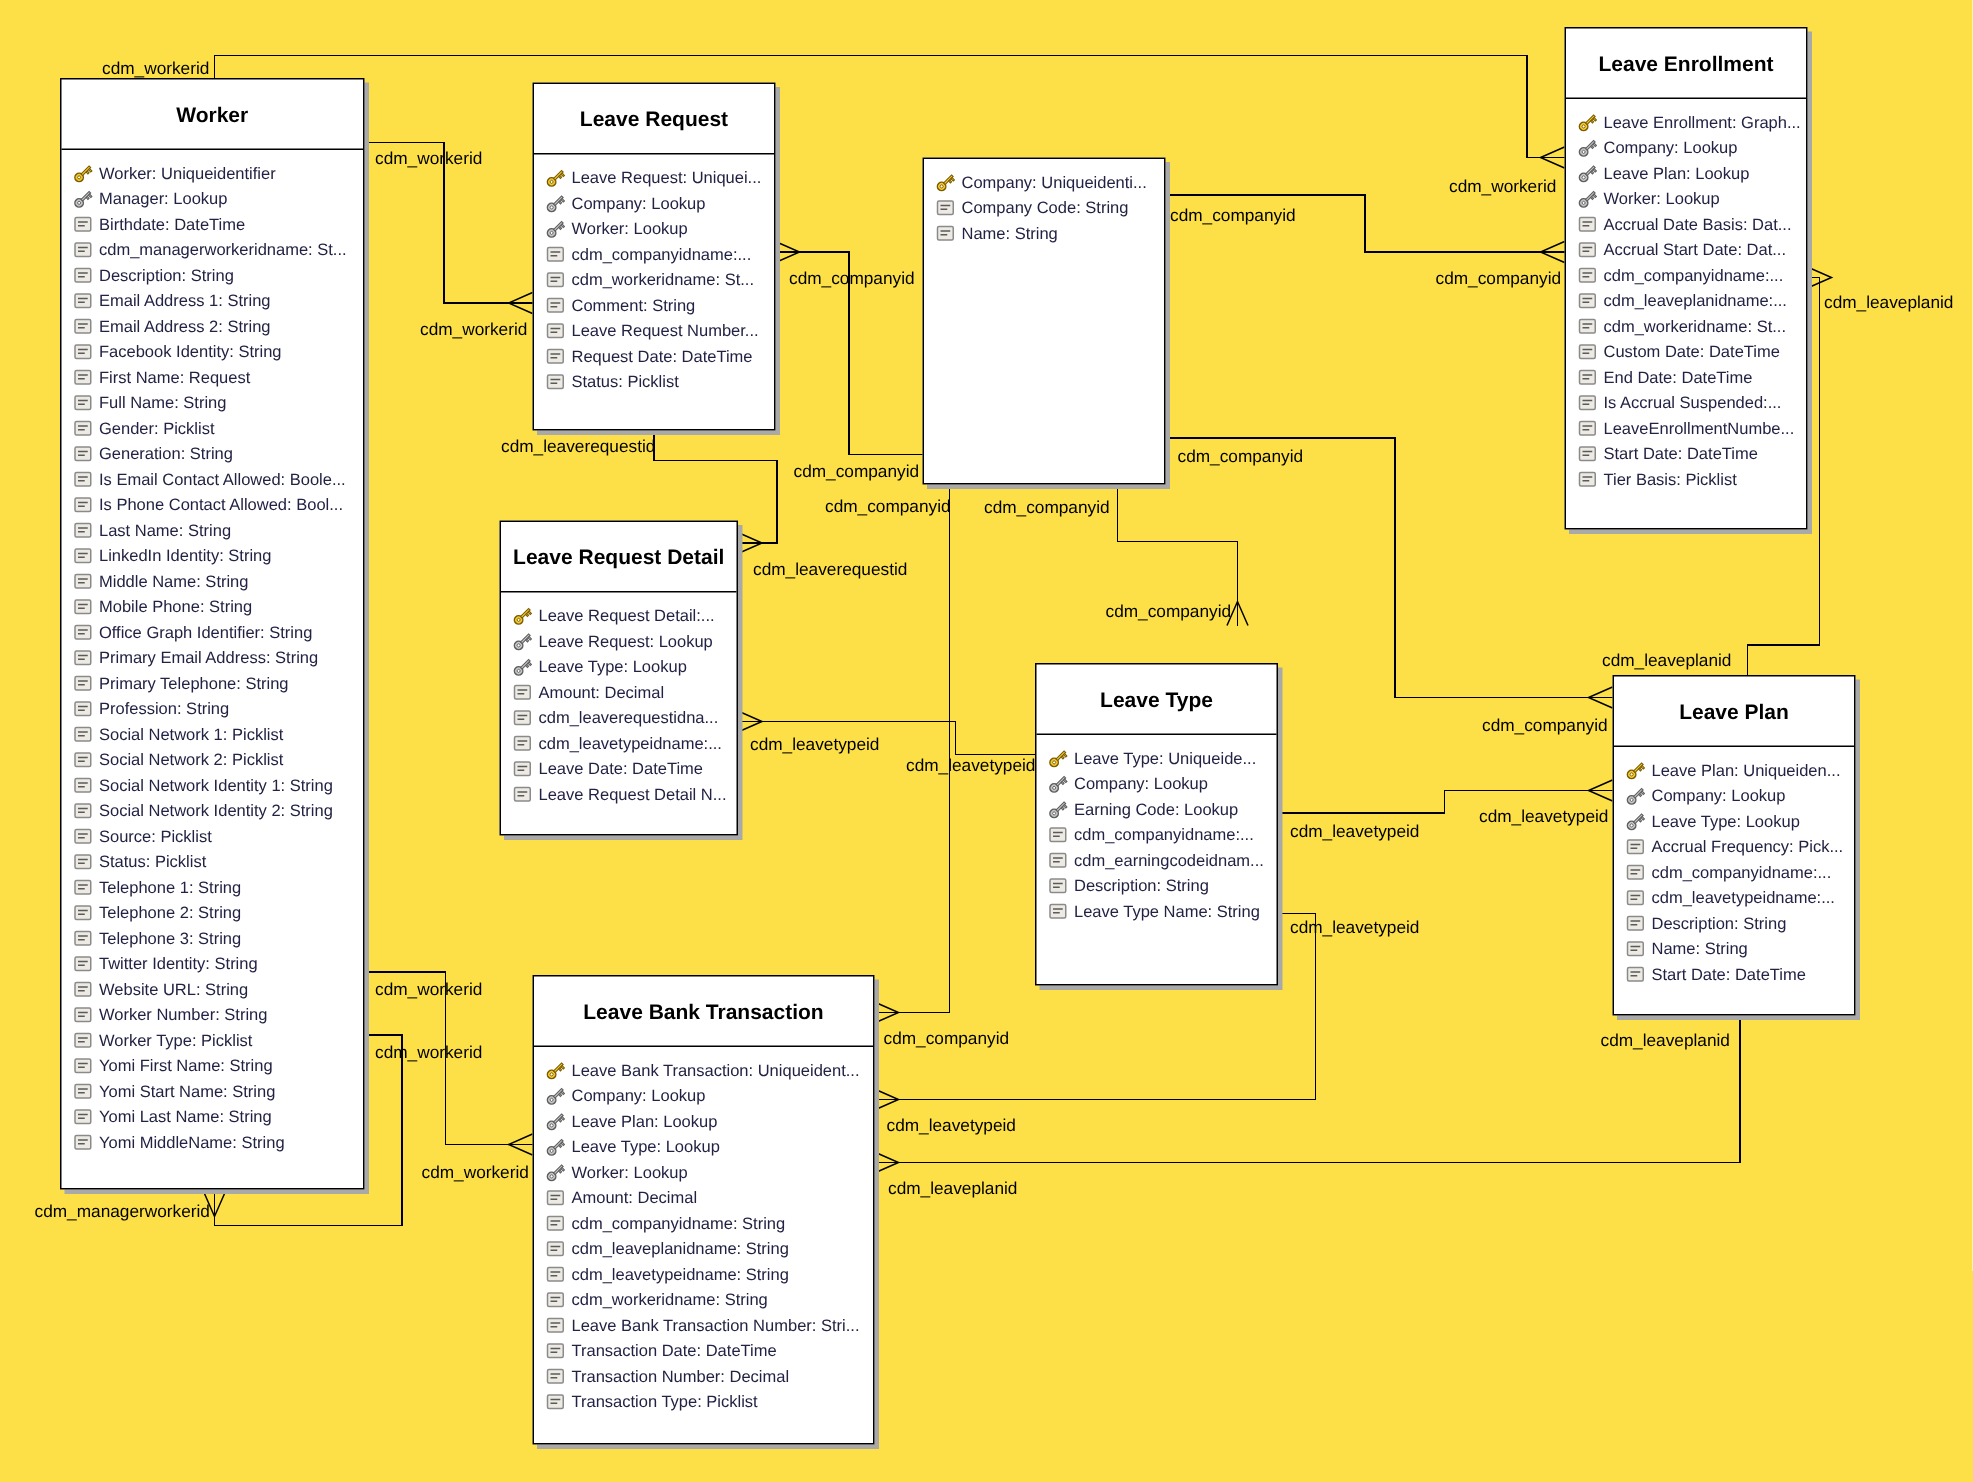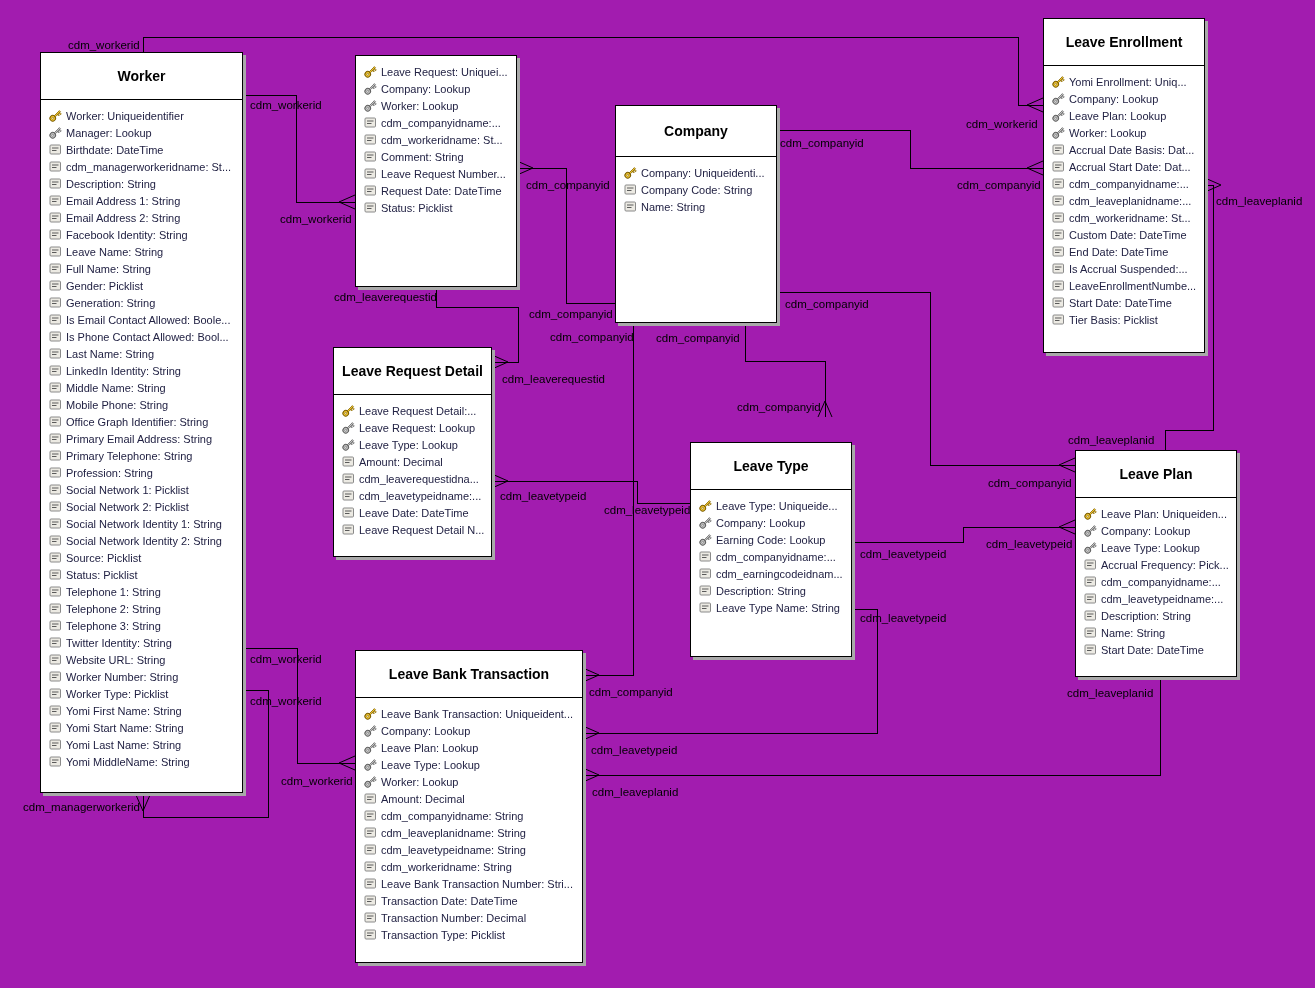--- a/index.html
+++ b/index.html
@@ -1,16 +1,16 @@
 <!DOCTYPE html>
 <html><head>
 <meta charset="utf-8">
 <style>
   html,body{margin:0;padding:0;background:#ffffff;}
-  #canvas{position:relative;width:1315px;height:988px;background:#a21caf;overflow:hidden;
+  #canvas{position:relative;width:1315px;height:988px;background:#fde047;overflow:hidden;
           font-family:"Liberation Sans",sans-serif;}
   svg.wires{position:absolute;left:0;top:0;}
   .wire{fill:none;stroke:#000000;stroke-width:1;shape-rendering:crispEdges;}
   .chev{fill:none;stroke:#000000;stroke-width:1;}
   .conn-label{font-size:11.5px;fill:#000000;font-family:"Liberation Sans",sans-serif;}
   .entity{position:absolute;background:#ffffff;border:1px solid #000000;
           box-shadow:3px 3px 0 #a9a9a9;box-sizing:border-box;}
   .entity-header{display:flex;align-items:center;justify-content:center;
           border-bottom:1px solid #000000;font-weight:bold;font-size:14px;color:#000000;
           white-space:nowrap;overflow:hidden;}
@@ -178,21 +178,21 @@
           <span class="flabel">Facebook Identity: String</span>
         </div>
         <div class="field-row">
           <span class="ficon">
             <svg width="15" height="15" viewBox="0 0 15 15">
               <rect x="2" y="3" width="10.5" height="9" rx="1" fill="#eceae3" stroke="#8a8a8a" stroke-width="1"></rect>
               <line x1="4" y1="6" x2="10.5" y2="6" stroke="#5a5a5a" stroke-width="1"></line>
               <line x1="4" y1="8.5" x2="8.5" y2="8.5" stroke="#5a5a5a" stroke-width="1"></line>
             </svg>
           </span>
-          <span class="flabel">Leave Name: String</span>
+          <span class="flabel">First Name: Request</span>
         </div>
         <div class="field-row">
           <span class="ficon">
             <svg width="15" height="15" viewBox="0 0 15 15">
               <rect x="2" y="3" width="10.5" height="9" rx="1" fill="#eceae3" stroke="#8a8a8a" stroke-width="1"></rect>
               <line x1="4" y1="6" x2="10.5" y2="6" stroke="#5a5a5a" stroke-width="1"></line>
               <line x1="4" y1="8.5" x2="8.5" y2="8.5" stroke="#5a5a5a" stroke-width="1"></line>
             </svg>
           </span>
           <span class="flabel">Full Name: String</span>
@@ -483,20 +483,21 @@
               <rect x="2" y="3" width="10.5" height="9" rx="1" fill="#eceae3" stroke="#8a8a8a" stroke-width="1"></rect>
               <line x1="4" y1="6" x2="10.5" y2="6" stroke="#5a5a5a" stroke-width="1"></line>
               <line x1="4" y1="8.5" x2="8.5" y2="8.5" stroke="#5a5a5a" stroke-width="1"></line>
             </svg>
           </span>
           <span class="flabel">Yomi MiddleName: String</span>
         </div>
       </div>
     </div>
     <div class="entity" style="left: 355px; top: 55px; width: 162px; height: 232px;">
+      <div class="entity-header" style="height: 46px;">Leave Request</div>
       <div class="entity-body">
         <div class="field-row">
           <span class="ficon">
             <svg width="15" height="15" viewBox="0 0 15 15">
               <g transform="rotate(-45 7.5 7.5)">
                 <circle cx="3.6" cy="7.5" r="2.8" fill="#f5c931" stroke="#7a5c00" stroke-width="1"></circle>
                 <circle cx="3.6" cy="7.5" r="1" fill="#fffef0" stroke="#7a5c00" stroke-width="0.6"></circle>
                 <rect x="6.1" y="6.8" width="7.6" height="1.5" fill="#f5c931" stroke="#7a5c00" stroke-width="0.7"></rect>
                 <rect x="9.4" y="8.3" width="1.1" height="1.7" fill="#f5c931" stroke="#7a5c00" stroke-width="0.7"></rect>
                 <rect x="11.6" y="8.3" width="1.1" height="2.2" fill="#f5c931" stroke="#7a5c00" stroke-width="0.7"></rect>
@@ -589,21 +590,20 @@
               <rect x="2" y="3" width="10.5" height="9" rx="1" fill="#eceae3" stroke="#8a8a8a" stroke-width="1"></rect>
               <line x1="4" y1="6" x2="10.5" y2="6" stroke="#5a5a5a" stroke-width="1"></line>
               <line x1="4" y1="8.5" x2="8.5" y2="8.5" stroke="#5a5a5a" stroke-width="1"></line>
             </svg>
           </span>
           <span class="flabel">Status: Picklist</span>
         </div>
       </div>
     </div>
     <div class="entity" style="left: 615px; top: 105px; width: 162px; height: 218px;">
-      <div class="entity-header" style="height: 50px;">Company</div>
       <div class="entity-body">
         <div class="field-row">
           <span class="ficon">
             <svg width="15" height="15" viewBox="0 0 15 15">
               <g transform="rotate(-45 7.5 7.5)">
                 <circle cx="3.6" cy="7.5" r="2.8" fill="#f5c931" stroke="#7a5c00" stroke-width="1"></circle>
                 <circle cx="3.6" cy="7.5" r="1" fill="#fffef0" stroke="#7a5c00" stroke-width="0.6"></circle>
                 <rect x="6.1" y="6.8" width="7.6" height="1.5" fill="#f5c931" stroke="#7a5c00" stroke-width="0.7"></rect>
                 <rect x="9.4" y="8.3" width="1.1" height="1.7" fill="#f5c931" stroke="#7a5c00" stroke-width="0.7"></rect>
                 <rect x="11.6" y="8.3" width="1.1" height="2.2" fill="#f5c931" stroke="#7a5c00" stroke-width="0.7"></rect>
@@ -642,21 +642,21 @@
             <svg width="15" height="15" viewBox="0 0 15 15">
               <g transform="rotate(-45 7.5 7.5)">
                 <circle cx="3.6" cy="7.5" r="2.8" fill="#f5c931" stroke="#7a5c00" stroke-width="1"></circle>
                 <circle cx="3.6" cy="7.5" r="1" fill="#fffef0" stroke="#7a5c00" stroke-width="0.6"></circle>
                 <rect x="6.1" y="6.8" width="7.6" height="1.5" fill="#f5c931" stroke="#7a5c00" stroke-width="0.7"></rect>
                 <rect x="9.4" y="8.3" width="1.1" height="1.7" fill="#f5c931" stroke="#7a5c00" stroke-width="0.7"></rect>
                 <rect x="11.6" y="8.3" width="1.1" height="2.2" fill="#f5c931" stroke="#7a5c00" stroke-width="0.7"></rect>
               </g>
             </svg>
           </span>
-          <span class="flabel">Yomi Enrollment: Uniq...</span>
+          <span class="flabel">Leave Enrollment: Graph...</span>
         </div>
         <div class="field-row">
           <span class="ficon">
             <svg width="15" height="15" viewBox="0 0 15 15">
               <g transform="rotate(-45 7.5 7.5)">
                 <circle cx="3.6" cy="7.5" r="2.8" fill="#c6c6c6" stroke="#5e5e5e" stroke-width="1"></circle>
                 <circle cx="3.6" cy="7.5" r="1" fill="#ffffff" stroke="#5e5e5e" stroke-width="0.6"></circle>
                 <rect x="6.1" y="6.8" width="7.6" height="1.5" fill="#c6c6c6" stroke="#5e5e5e" stroke-width="0.7"></rect>
                 <rect x="9.4" y="8.3" width="1.1" height="1.7" fill="#c6c6c6" stroke="#5e5e5e" stroke-width="0.7"></rect>
                 <rect x="11.6" y="8.3" width="1.1" height="2.2" fill="#c6c6c6" stroke="#5e5e5e" stroke-width="0.7"></rect>

